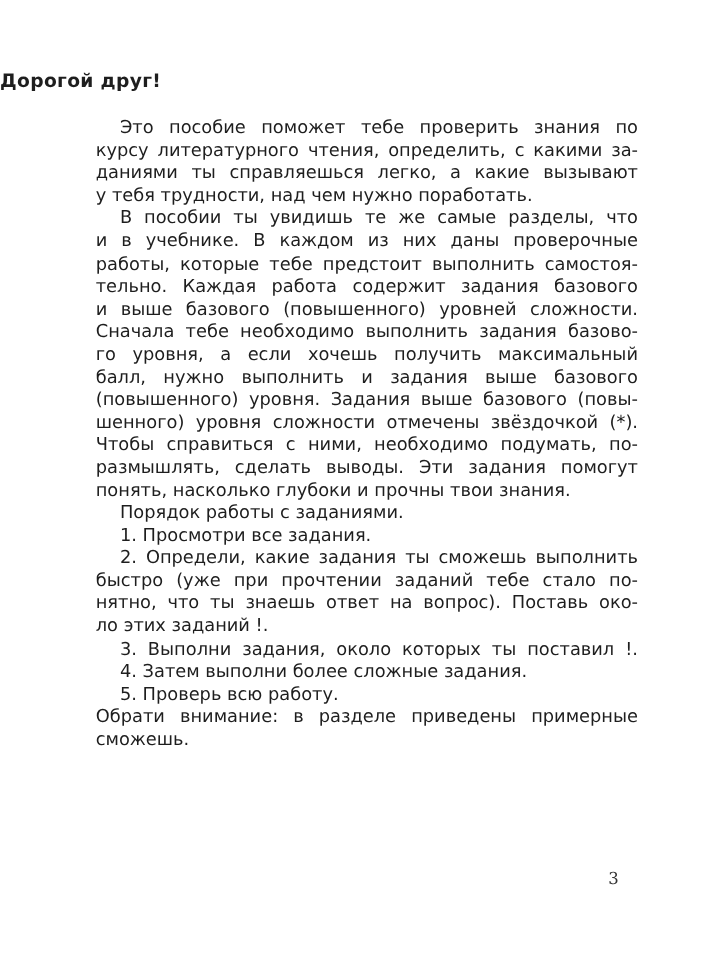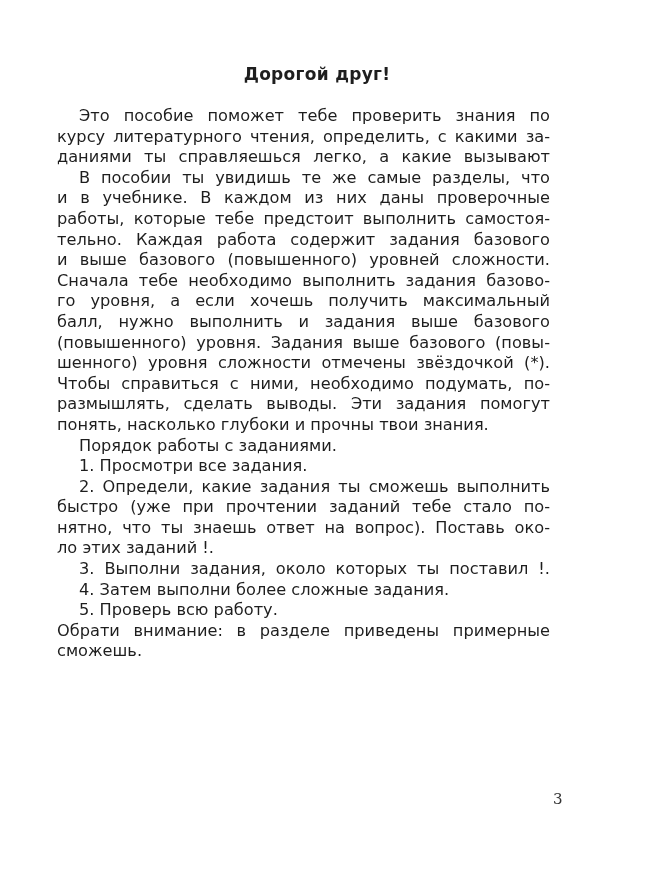--- a/index.html
+++ b/index.html
@@ -1,45 +1,46 @@
 <!DOCTYPE html>
 <html><head>
 <meta charset="utf-8">
 <style>
   html, body { margin:0; padding:0; }
   body {
     width:650px; height:869px; background:#ffffff; position:relative; overflow:hidden;
     font-family:"DejaVu Sans", sans-serif; color:#1e1e1e;
   }
   .title {
-    position:absolute; left:0; width:634px; top:64px; text-align:center;
+    position:absolute; left:0; width:634px; top:64px; 
     font-weight:bold; font-size:17px; letter-spacing:0.3px;
   }
   .body {
-    position:absolute; left:57px; width:493px; top:106px;
+    position:absolute; left:87px; width:493px; top:106px;
     font-size:16.2px; line-height:20.6px;
   }
   .line {
     display:block; white-space:nowrap; text-align:justify; text-align-last:justify; height:20.6px;
   }
   .line.last { text-align-last:left; }
   .line.indent { padding-left:22px; }
   .pagenum {
     position:absolute; left:553px; top:790px; font-family:"DejaVu Serif", serif; font-size:15px; color:#333;
   }
 </style>
 </head>
 <body>
 
 <div class="title">Дорогой друг!</div>
 
 <div class="body" id="body">
     <span class="line indent">Это пособие поможет тебе проверить знания по</span>
     <span class="line">курсу литературного чтения, определить, с какими за-</span>
     <span class="line">даниями ты справляешься легко, а какие вызывают</span>
+    <span class="line last">у тебя трудности, над чем нужно поработать.</span>
     <span class="line indent">В пособии ты увидишь те же самые разделы, что</span>
     <span class="line">и в учебнике. В каждом из них даны проверочные</span>
     <span class="line">работы, которые тебе предстоит выполнить самостоя-</span>
     <span class="line">тельно. Каждая работа содержит задания базового</span>
     <span class="line">и выше базового (повышенного) уровней сложности.</span>
     <span class="line">Сначала тебе необходимо выполнить задания базово-</span>
     <span class="line">го уровня, а если хочешь получить максимальный</span>
     <span class="line">балл, нужно выполнить и задания выше базового</span>
     <span class="line">(повышенного) уровня. Задания выше базового (повы-</span>
     <span class="line">шенного) уровня сложности отмечены звёздочкой (*).</span>

